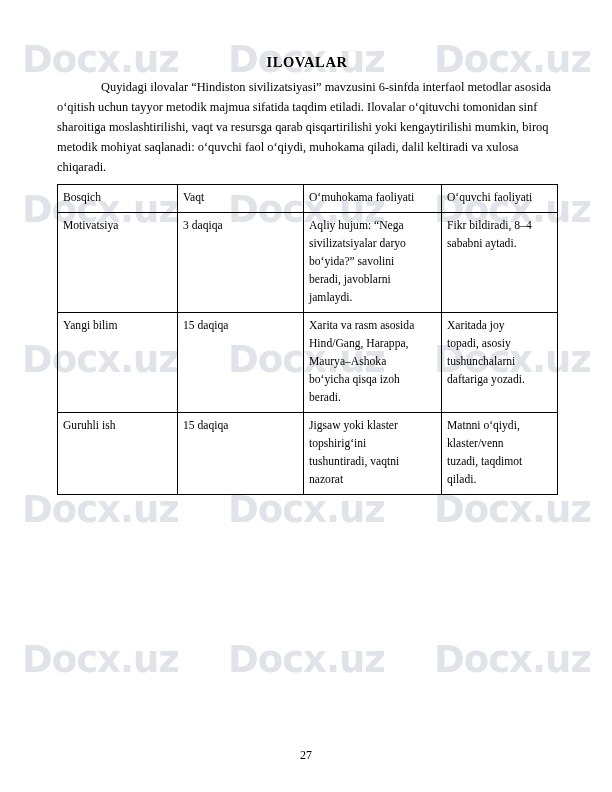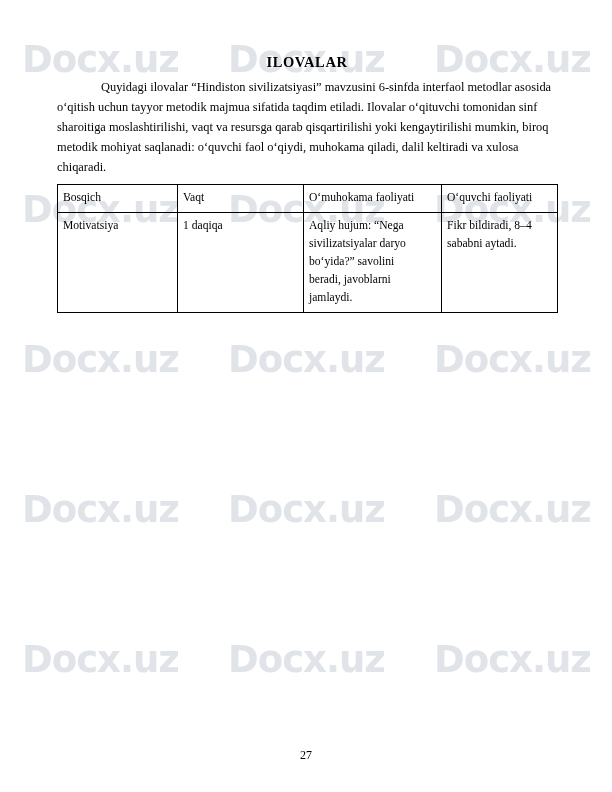--- a/index.html
+++ b/index.html
@@ -137,23 +137,35 @@
       </colgroup>
       <tbody>
         <tr>
           <td>Bosqich</td>
           <td>Vaqt</td>
           <td>O‘muhokama faoliyati</td>
           <td>O‘quvchi faoliyati</td>
         </tr>
         <tr>
           <td>Motivatsiya</td>
-          <td>1 daqiqa</td>
+          <td>3 daqiqa</td>
           <td>Aqliy hujum: “Nega sivilizatsiyalar daryo bo‘yida?” savolini beradi, javoblarni jamlaydi.</td>
           <td>Fikr bildiradi, 8–4 sababni aytadi.</td>
+        </tr>
+        <tr>
+          <td>Yangi bilim</td>
+          <td>15 daqiqa</td>
+          <td>Xarita va rasm asosida Hind/Gang, Harappa, Maurya–Ashoka bo‘yicha qisqa izoh beradi.</td>
+          <td>Xaritada joy topadi, asosiy tushunchalarni daftariga yozadi.</td>
+        </tr>
+        <tr>
+          <td>Guruhli ish</td>
+          <td>15 daqiqa</td>
+          <td>Jigsaw yoki klaster topshirig‘ini tushuntiradi, vaqtni nazorat</td>
+          <td>Matnni o‘qiydi, klaster/venn tuzadi, taqdimot qiladi.</td>
         </tr>
       </tbody>
     </table>
 
   </div>
 
   <div class="page-number">27</div>
 </div>
 
 </body></html>

